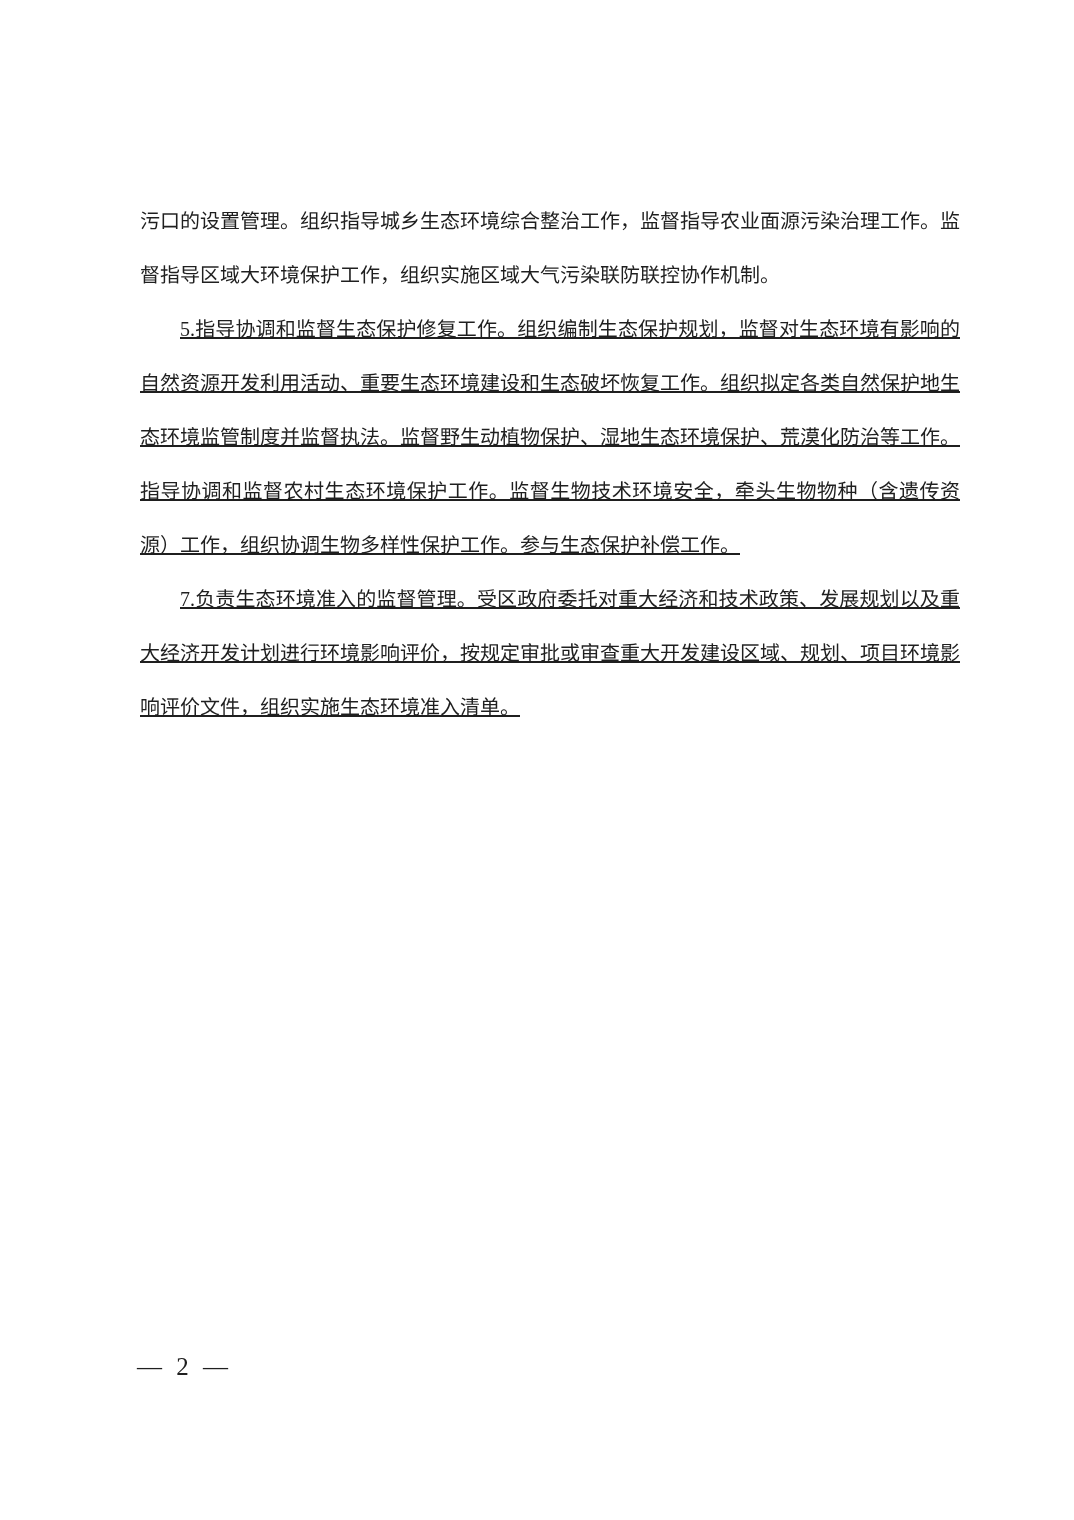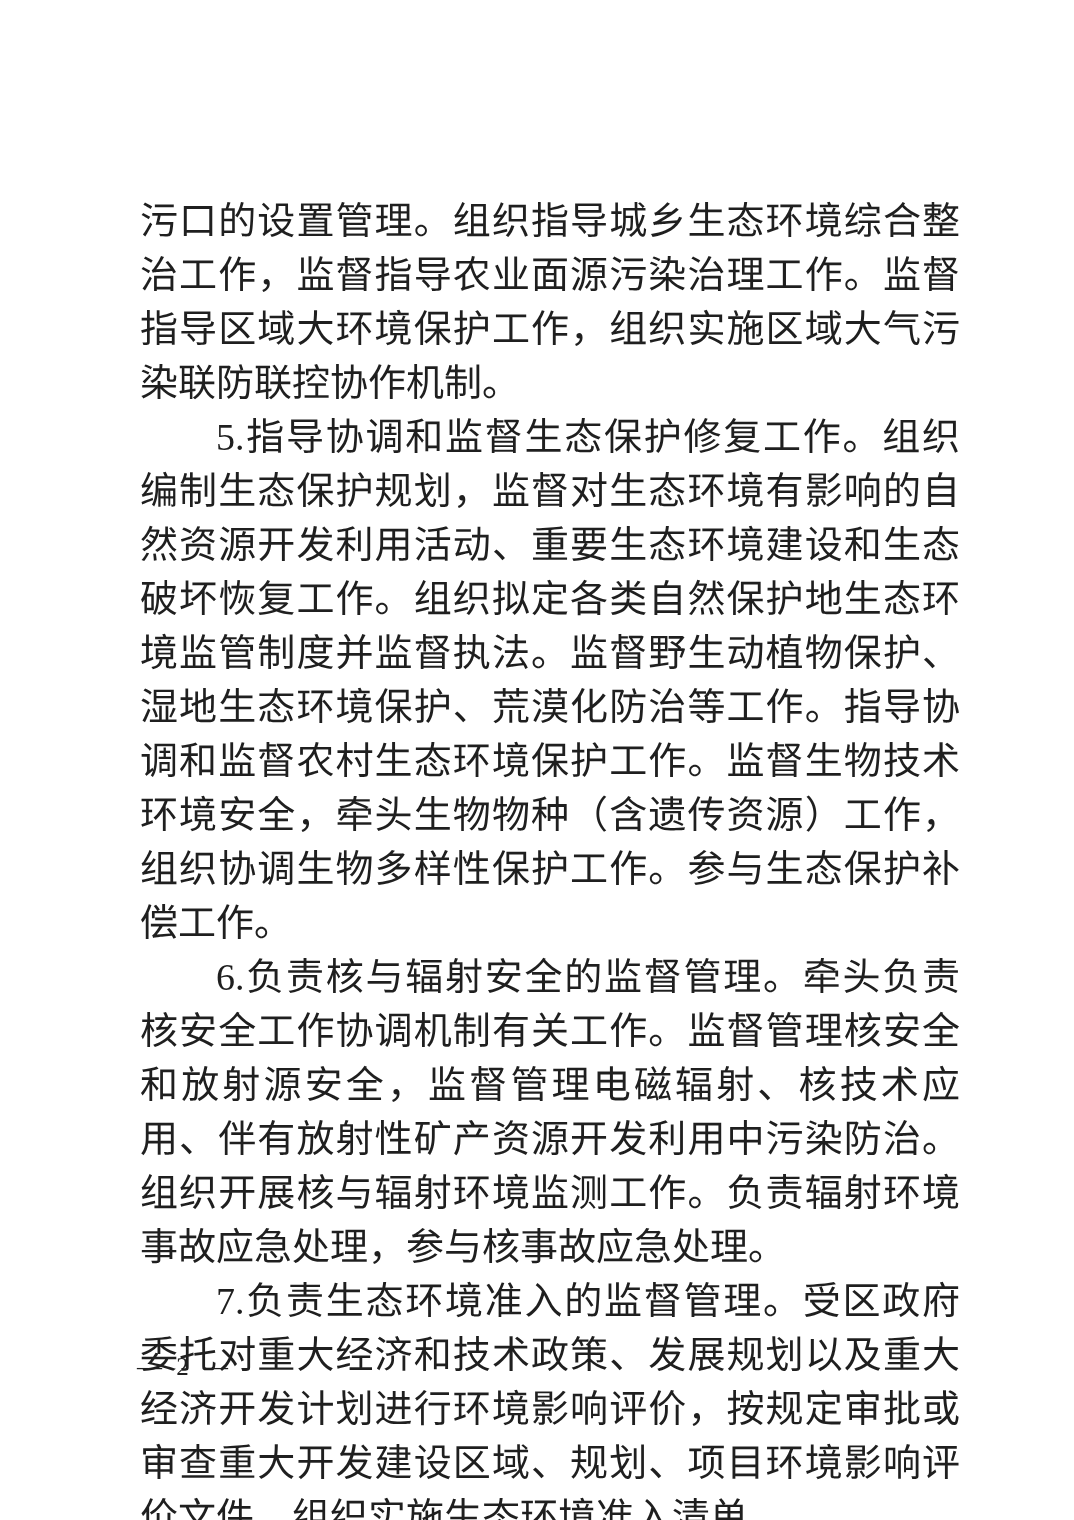--- a/index.html
+++ b/index.html
@@ -21,48 +21,48 @@
   }
   .doc-body {
     position: absolute;
     left: 140px;
     top: 194px;
     width: 820px;
   }
   .doc-body p.para {
     margin: 0;
     padding: 0;
-    font-size: 38px;
+    font-size: 20px;
     line-height: 54px;
     color: #1f1f1f;
     text-align: justify;
     text-justify: inter-character;
     word-break: break-all;
     letter-spacing: 0;
   }
   .doc-body p.para.indent {
     text-indent: 2em;
+    text-decoration: underline;
   }
   .page-footer {
     position: absolute;
     left: 137px;
     top: 1352px;
     font-size: 25px;
     line-height: 30px;
     color: #1f1f1f;
     letter-spacing: 2px;
     word-spacing: 4px;
   }
 </style>
 </head>
 <body>
 
 <div class="page">
   <div class="doc-body">
     <div>
         <p class="para">污口的设置管理。组织指导城乡生态环境综合整治工作，监督指导农业面源污染治理工作。监督指导区域大环境保护工作，组织实施区域大气污染联防联控协作机制。</p>
         <p class="para indent">5.指导协调和监督生态保护修复工作。组织编制生态保护规划，监督对生态环境有影响的自然资源开发利用活动、重要生态环境建设和生态破坏恢复工作。组织拟定各类自然保护地生态环境监管制度并监督执法。监督野生动植物保护、湿地生态环境保护、荒漠化防治等工作。指导协调和监督农村生态环境保护工作。监督生物技术环境安全，牵头生物物种（含遗传资源）工作，组织协调生物多样性保护工作。参与生态保护补偿工作。</p>
-        <p class="para indent">6.负责核与辐射安全的监督管理。牵头负责核安全工作协调机制有关工作。监督管理核安全和放射源安全，监督管理电磁辐射、核技术应用、伴有放射性矿产资源开发利用中污染防治。组织开展核与辐射环境监测工作。负责辐射环境事故应急处理，参与核事故应急处理。</p>
         <p class="para indent">7.负责生态环境准入的监督管理。受区政府委托对重大经济和技术政策、发展规划以及重大经济开发计划进行环境影响评价，按规定审批或审查重大开发建设区域、规划、项目环境影响评价文件，组织实施生态环境准入清单。</p>
       </div>
   </div>
   <div class="page-footer">— 2 —</div>
 </div>
 
 </body></html>

